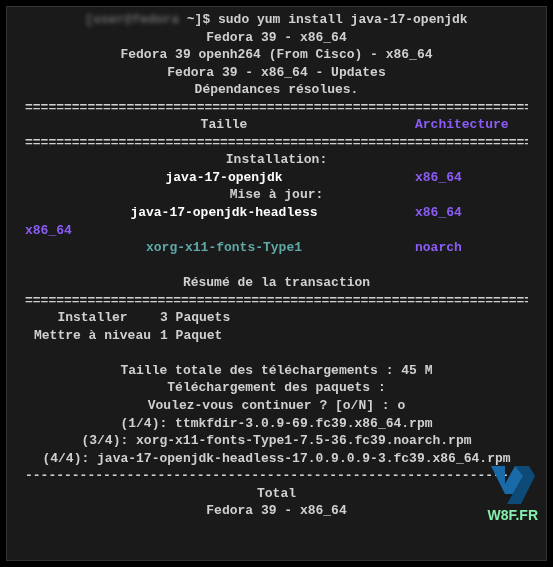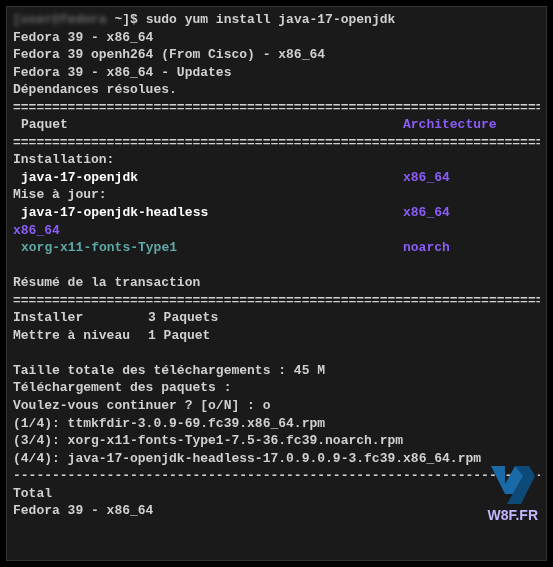--- a/index.html
+++ b/index.html
@@ -18,23 +18,24 @@
       overflow: hidden;
       line-height: 1.35;
       position: relative;
       font-weight: bold;
     }
     .terminal {
       background: #1a1a1a;
       border: 1px solid #333;
       width: 100%;
       height: 100%;
-      padding: 4px 6px;
+      padding: 4px 18px;
       overflow: hidden;
       position: relative;
+      text-align: center;
     }
     .line {
       white-space: pre;
     }
     .prompt-user {
       color: #6a6a6a;
       filter: blur(2px);
     }
     .prompt-host {
       color: #d0d0d0;
@@ -73,21 +74,21 @@
       align-items: center;
       z-index: 10;
     }
     .watermark-icon {
       width: 44px;
       height: 38px;
     }
     .watermark-text {
       font-family: Arial, sans-serif;
       font-size: 14px;
-      color: #c4b5fd;
+      color: #86efac;
       font-weight: bold;
       margin-top: 2px;
     }
     .hr-line {
       overflow: hidden;
       white-space: nowrap;
     }
   </style>
 </head>
 <body>
@@ -96,21 +97,21 @@
 
   <div class="line"><span class="prompt-user">[user@fedora</span> <span class="prompt-host">~]$ </span><span class="prompt-cmd">sudo yum install java-17-openjdk</span></div>
 
   <div class="line">Fedora 39 - x86_64</div>
   <div class="line">Fedora 39 openh264 (From Cisco) - x86_64</div>
   <div class="line">Fedora 39 - x86_64 - Updates</div>
   <div class="line">Dépendances résolues.</div>
 
   <div class="line hr-line">===============================================================================================</div>
   <div class="pkg-row">
-    <div class="pkg-name"> Paquet</div>
+    <div class="pkg-name"> Taille</div>
     <div class="pkg-arch">Architecture</div>
   </div>
   <div class="line hr-line">===============================================================================================</div>
 
   <div class="line">Installation:</div>
   <div class="pkg-row">
     <div class="pkg-name pkg-cyan">java-17-openjdk</div>
     <div class="pkg-arch">x86_64</div>
   </div>
 

